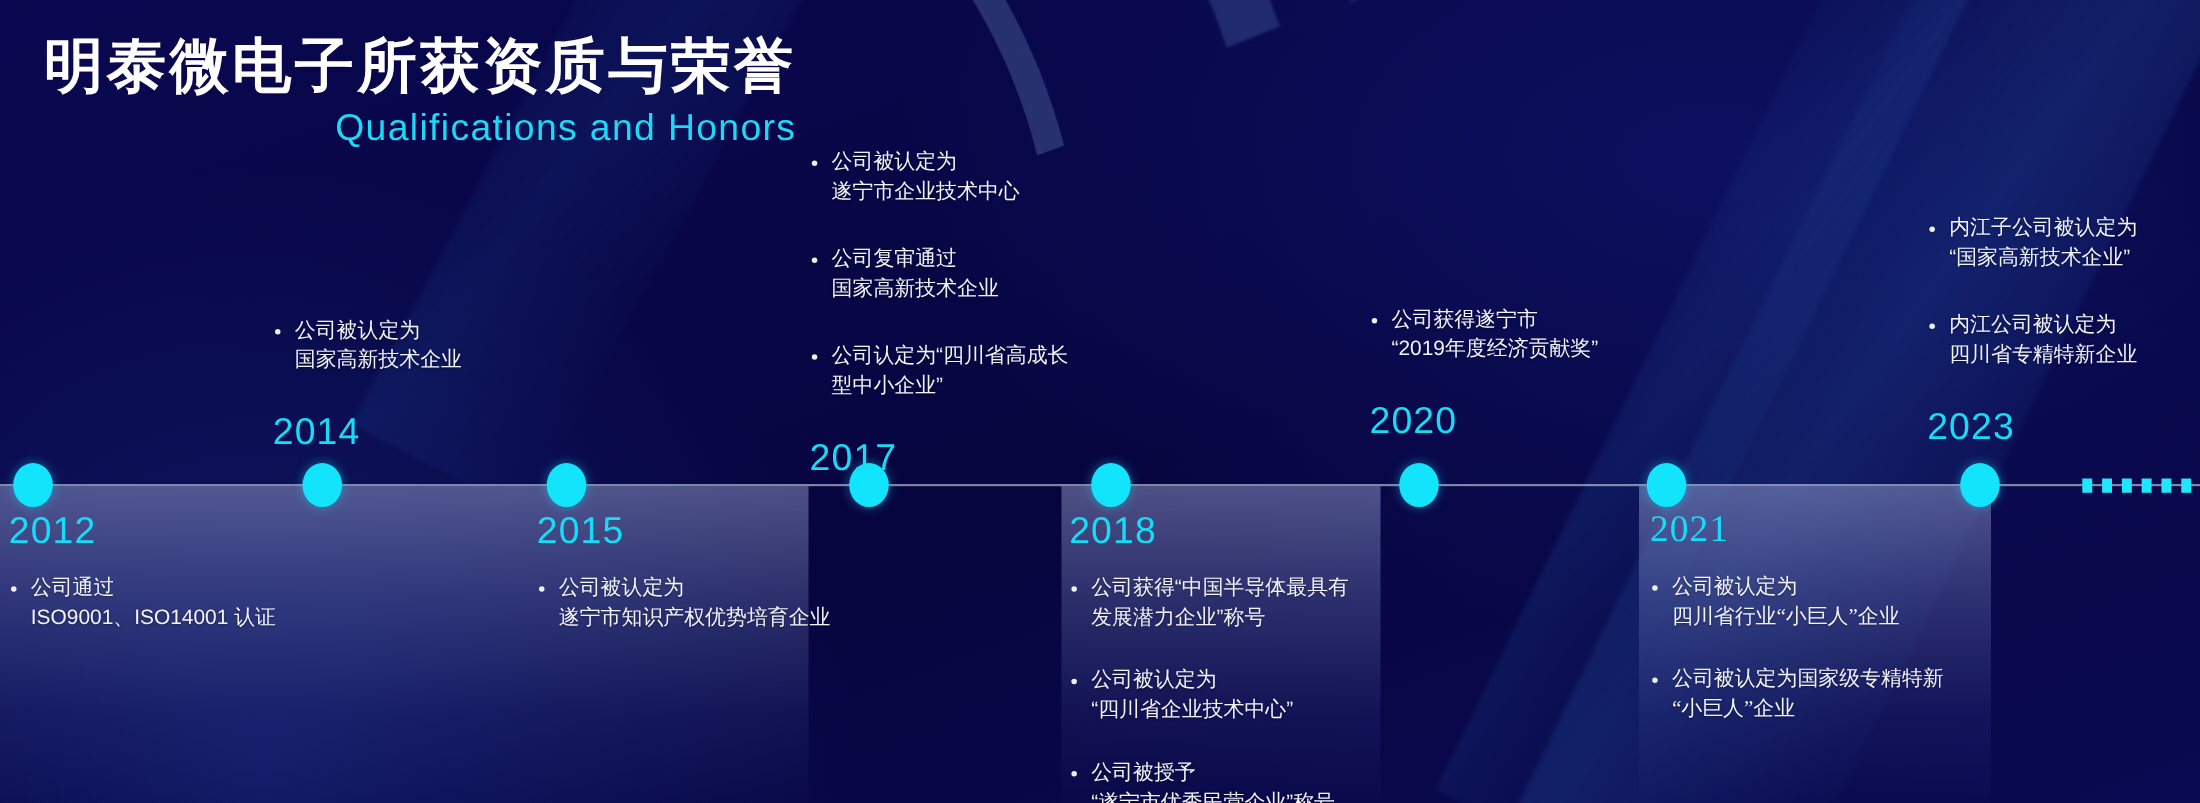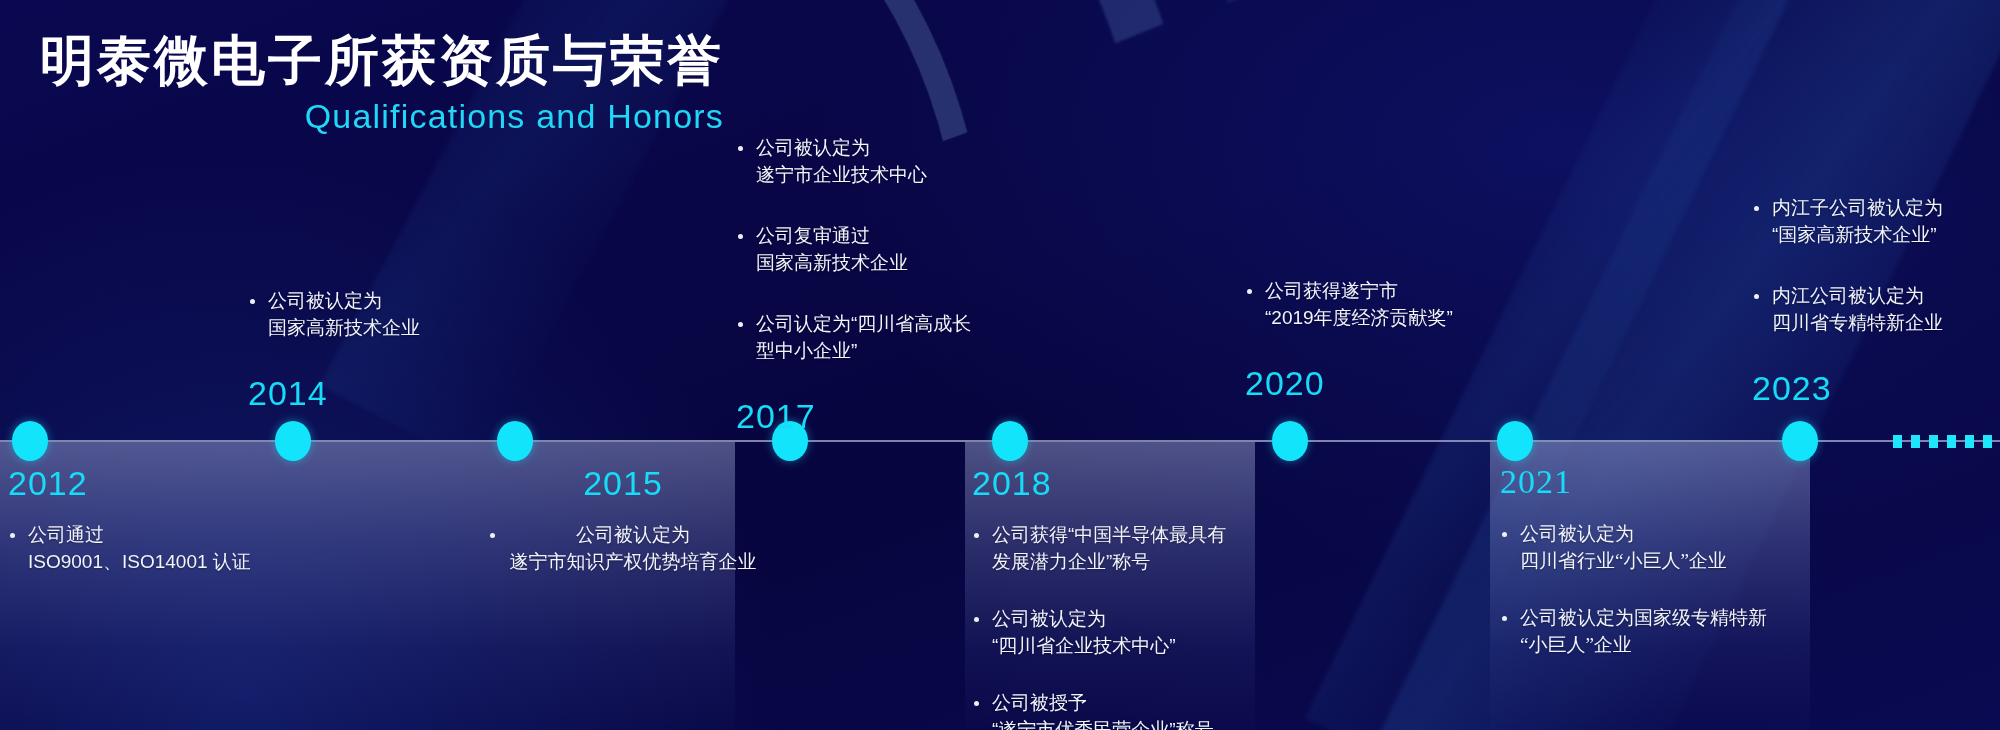--- a/index.html
+++ b/index.html
@@ -185,21 +185,21 @@
   }
 
   
   .event.above .year { margin-top: 14px; }
   
   .event.below .bullets { margin-top: 22px; }
 
   
   #ev-2012 { left: 8px;    top: 466px; width: 330px; }
   #ev-2014 { left: 248px;  top: 288px; width: 300px; }
-  #ev-2015 { left: 488px;  top: 466px; width: 290px; text-align: center; }
+  #ev-2015 { left: 488px;  top: 466px; width: 290px; }
   #ev-2017 { left: 736px;  top: 135px; width: 310px; }
   #ev-2018 { left: 972px;  top: 466px; width: 300px; }
   #ev-2020 { left: 1245px; top: 278px; width: 320px; }
   #ev-2021 { left: 1500px; top: 465px; width: 300px; font-family: Liberation Serif, serif; }
   #ev-2023 { left: 1752px; top: 195px; width: 300px; }
 
   #ev-2012 .bullets li,
   #ev-2014 .bullets li,
   #ev-2015 .bullets li,
   #ev-2017 .bullets li,

